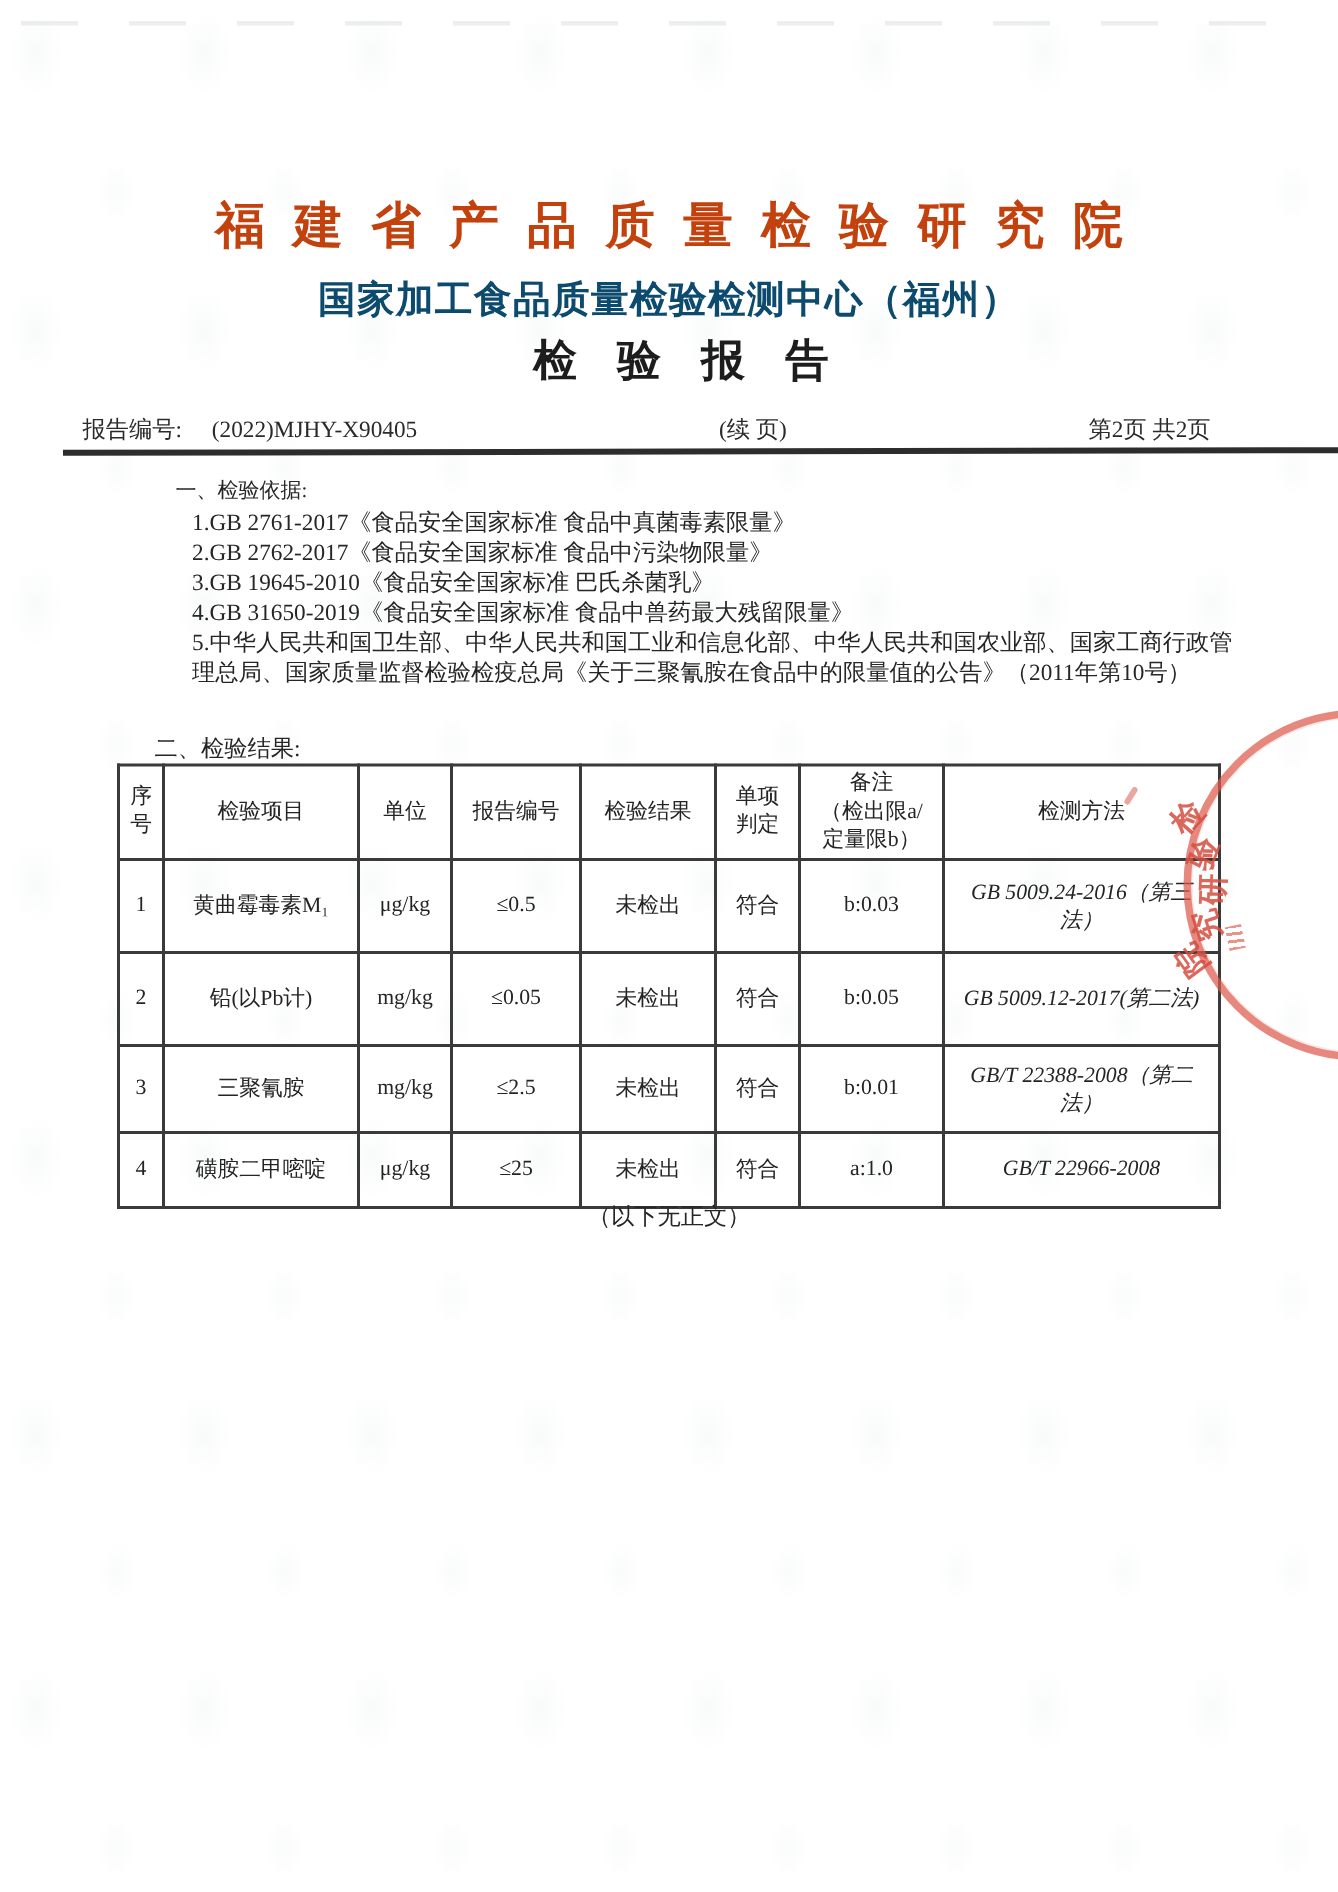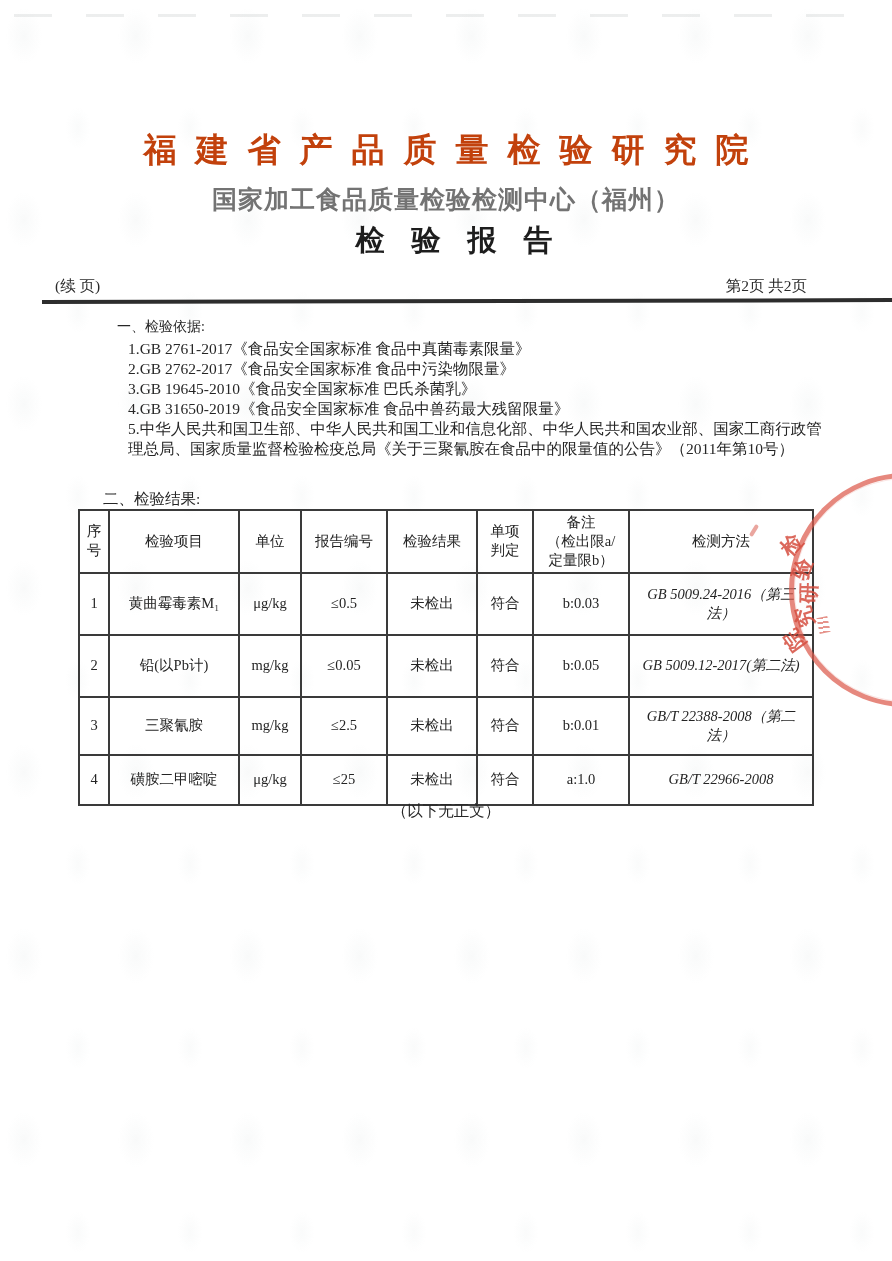--- a/index.html
+++ b/index.html
@@ -27,21 +27,21 @@
     opacity:.45;
   }
 
   .abs{position:absolute;}
   .title-institute{
     top:128px;left:0;width:100%;text-align:center;box-sizing:border-box;
     font-size:33px;font-weight:700;letter-spacing:19px;padding-left:19px;color:#c2410c;
   }
   .title-center{
     top:183px;left:0;width:100%;text-align:center;
-    font-size:25px;font-weight:700;letter-spacing:1px;color:#737373;
+    font-size:25px;font-weight:700;letter-spacing:1px;color:#0c4a6e;
   }
   .title-report{
     top:221px;left:0;width:100%;text-align:center;box-sizing:border-box;
     font-size:29px;font-weight:700;letter-spacing:27px;padding-left:43px;color:#1d1d1d;
   }
 
   .meta-row{
     top:276px;left:55px;right:85px;display:flex;justify-content:space-between;
     font-size:15.5px;color:#2a2a2a;white-space:nowrap;
   }
@@ -107,20 +107,24 @@
 <div class="page">
 
   <div class="watermark"></div>
   <div class="scan-artifact-top"></div>
 
   <div class="abs title-institute">福建省产品质量检验研究院</div>
   <div class="abs title-center">国家加工食品质量检验检测中心（福州）</div>
   <div class="abs title-report">检验报告</div>
 
   <div class="abs meta-row">
+    <span class="meta-left">
+      <span class="lbl">报告编号:</span>
+      <span>(2022)MJHY-X90405</span>
+    </span>
     <span>(续 页)</span>
     <span>第2页 共2页</span>
   </div>
   <div class="abs rule"></div>
 
   <div class="abs basis-heading">一、检验依据:</div>
   <div class="abs basis-list">
     <p>1.GB 2761-2017《食品安全国家标准 食品中真菌毒素限量》</p>
     <p>2.GB 2762-2017《食品安全国家标准 食品中污染物限量》</p>
     <p>3.GB 19645-2010《食品安全国家标准 巴氏杀菌乳》</p>

